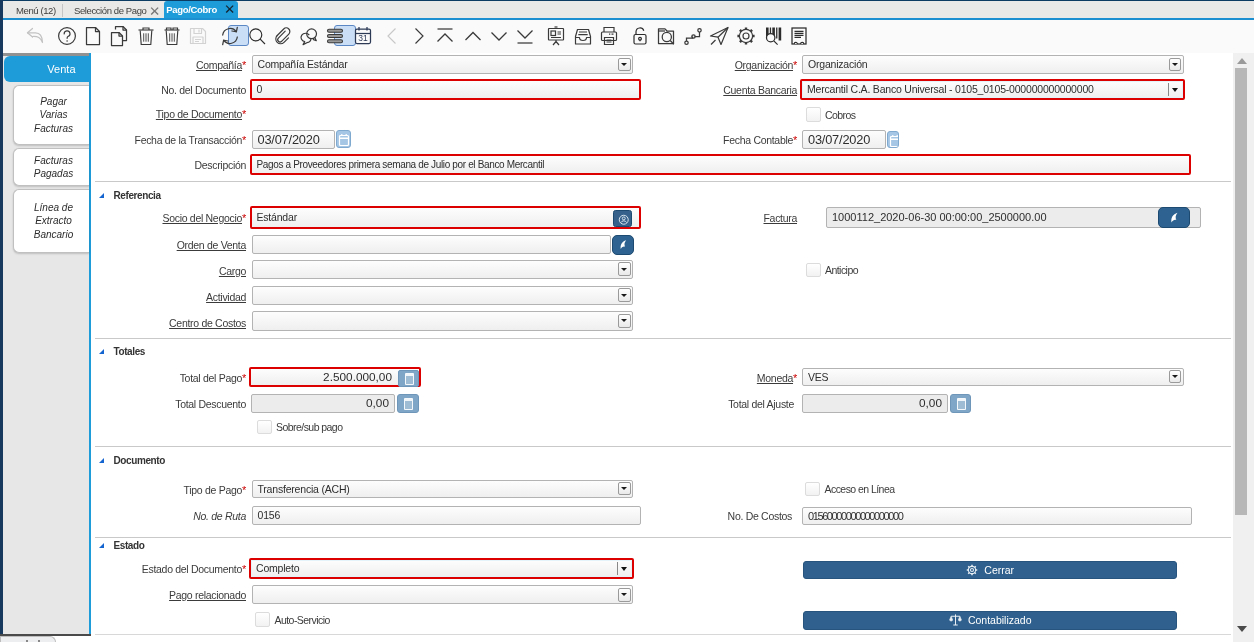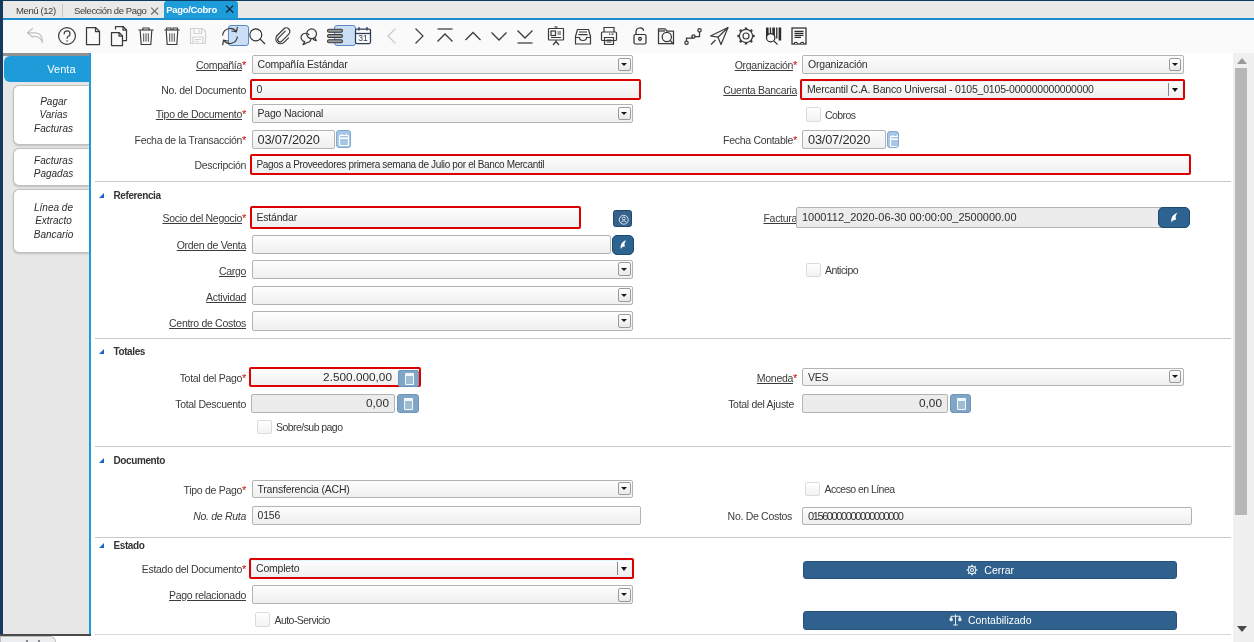--- a/index.html
+++ b/index.html
@@ -276,21 +276,20 @@
   <div class="fld combo" style="left:251.5px; top:55px; width:381.5px; height:18.5px;">Compañía Estándar<span class="arr"></span></div>
   <div class="lbl" style="left:627px; top:59px;"><u>Organización</u><span class="req">*</span></div>
   <div class="fld combo" style="left:802px; top:55px; width:381.5px; height:18.5px;">Organización<span class="arr"></span></div>
 
   <div class="lbl" style="left:76px; top:83.5px;">No. del Documento</div>
   <div class="fld red" style="left:249.5px; top:78.5px; width:391px; height:21px;">0</div>
   <div class="lbl" style="left:627px; top:83.5px;"><u>Cuenta Bancaria</u></div>
   <div class="fld red combo" style="left:800px; top:78.5px; width:385px; height:21px;">Mercantil C.A. Banco Universal - 0105_0105-000000000000000<span class="arr"></span></div>
 
   <div class="lbl" style="left:76px; top:108px;"><u>Tipo de Documento</u><span class="req">*</span></div>
-  <div class="fld combo" style="left:251.5px; top:104px; width:381.5px; height:18.5px;">Pago Nacional<span class="arr"></span></div>
   <div class="cb" style="left:805.5px; top:107px;"></div>
   <div class="cblbl" style="left:825px; top:108.5px;">Cobros</div>
 
   <div class="lbl" style="left:76px; top:133.5px;">Fecha de la Transacción<span class="req">*</span></div>
   <div class="fld" style="left:251.5px; top:129.5px; width:83px; height:19px; font-size:12.8px;">03/07/2020</div>
   <div class="calbtn" style="left:335.5px; top:130px; height:18px;">
       <svg width="12" height="14" viewBox="0 0 12 14" fill="none" stroke="#ffffff" stroke-width="1.2">
         <rect x="1.5" y="2.5" width="9" height="10" rx="1"></rect>
         <path d="M1.5 5.2 H10.5" stroke-width="1.6"></path>
         <path d="M3.8 1 V3 M8.2 1 V3"></path>
@@ -303,29 +302,29 @@
         <rect x="1.5" y="2.5" width="9" height="10" rx="1"></rect>
         <path d="M1.5 5.2 H10.5" stroke-width="1.6"></path>
         <path d="M3.8 1 V3 M8.2 1 V3"></path>
       </svg>
     </div>
 
   <div class="lbl" style="left:76px; top:159px;">Descripción</div>
   <div class="fld red" style="left:249.5px; top:153.5px; width:941px; height:21px; font-size:10px; letter-spacing:-0.35px;">Pagos a Proveedores primera semana de Julio por el Banco Mercantil</div>
 
   <div class="lbl" style="left:76px; top:212px;"><u>Socio del Negocio</u><span class="req">*</span></div>
-  <div class="fld red" style="left:249.5px; top:205.5px; width:331px; height:23px; padding-right:18px;">Estándar</div>
+  <div class="fld red" style="left:249.5px; top:205.5px; width:391px; height:23px; padding-right:18px;">Estándar</div>
   <div class="bluebtn" style="left:612.5px; top:209.5px; width:19.5px; height:17.5px; border-radius:2.5px; background:#35618a;"><svg width="19.5" height="17.5" viewBox="0 0 20 18" fill="none" stroke="#dce6ef" stroke-width="1">
         <circle cx="10" cy="9" r="4.6"></circle>
         <circle cx="10" cy="7.6" r="1.5"></circle>
         <path d="M7.2 11.8 a3 2.6 0 0 1 5.6 0"></path>
       </svg></div>
 
   <div class="lbl" style="left:627px; top:212px;"><u>Factura</u></div>
-  <div class="fld ro" style="left:796px; top:206.5px; width:375px; height:21.5px; font-size:11px; letter-spacing:0;">1000112_2020-06-30 00:00:00_2500000.00</div>
+  <div class="fld ro" style="left:826px; top:206.5px; width:375px; height:21.5px; font-size:11px; letter-spacing:0;">1000112_2020-06-30 00:00:00_2500000.00</div>
   <div class="bluebtn" style="left:1157.5px; top:206.5px; width:32.5px; height:21.5px; border-radius:5px; display:flex;align-items:center;justify-content:center;">
       <svg width="100%" height="100%" viewBox="0 0 22 21" fill="#ffffff" stroke="none">
         <path d="M8 15.5 C7.2 10.5 9.5 6.8 14.5 5.2 C12.2 8.2 12.0 10.2 13.2 13.0 C11.3 12.2 9.6 13.2 8 15.5 Z"></path>
       </svg>
     </div>
 
   <div class="lbl" style="left:76px; top:238.5px;"><u>Orden de Venta</u></div>
   <div class="fld" style="left:251.5px; top:234.5px; width:359px; height:19px;"></div>
   <div class="bluebtn" style="left:611.5px; top:235px; width:22.5px; height:19.5px; border-radius:5px;"><svg width="100%" height="100%" viewBox="0 0 22 21" fill="#ffffff" stroke="none">
         <path d="M8 15.5 C7.2 10.5 9.5 6.8 14.5 5.2 C12.2 8.2 12.0 10.2 13.2 13.0 C11.3 12.2 9.6 13.2 8 15.5 Z"></path>

